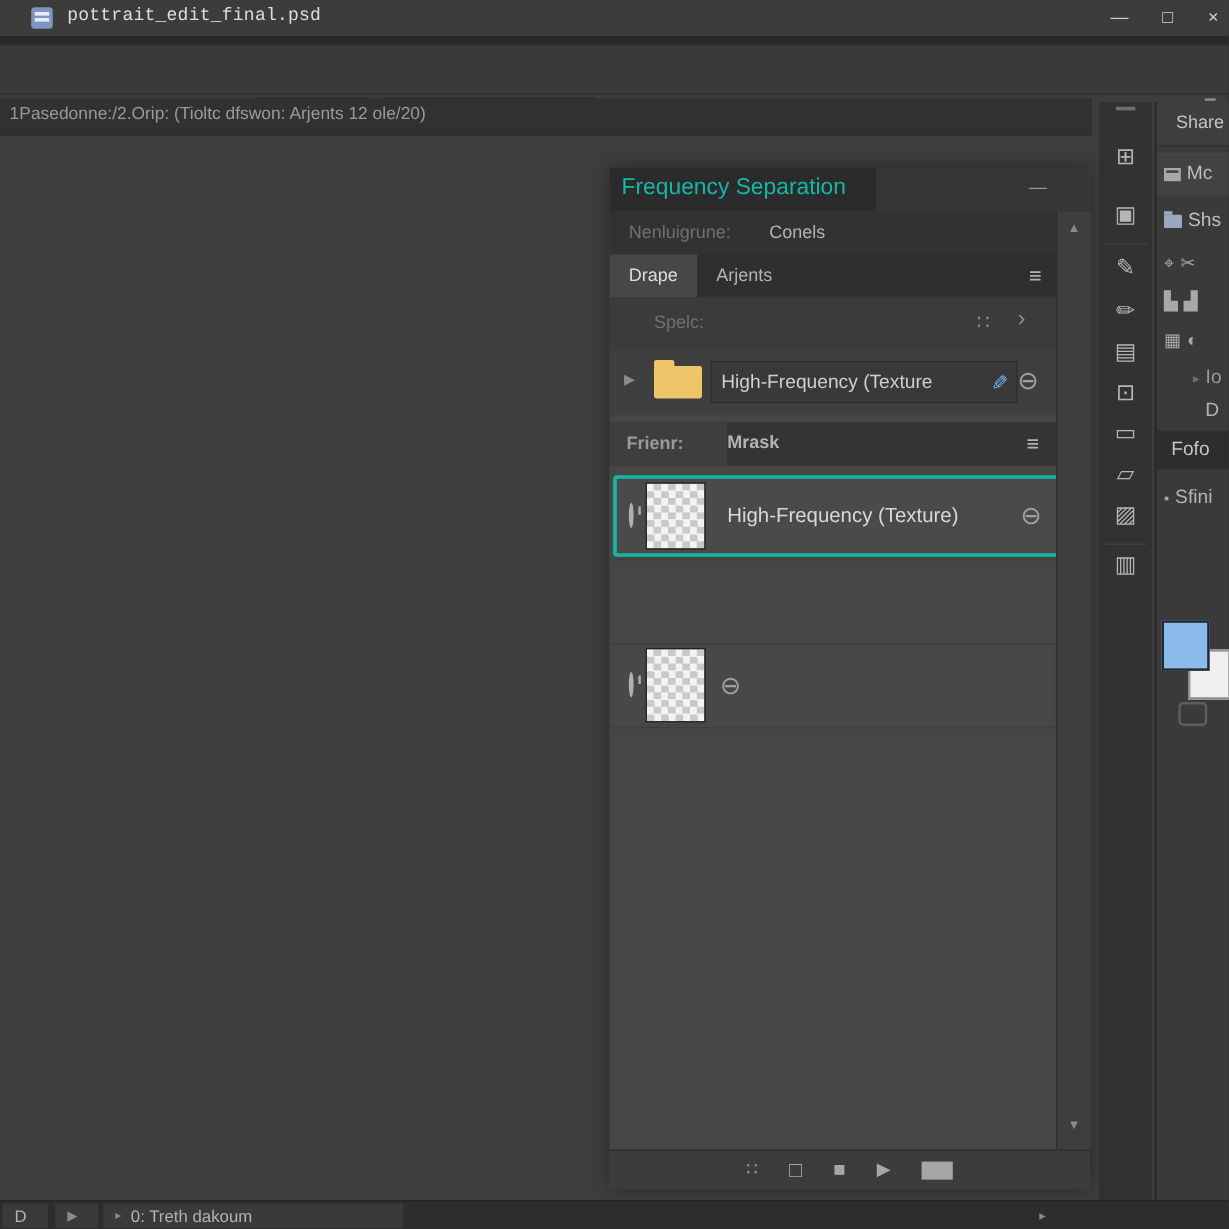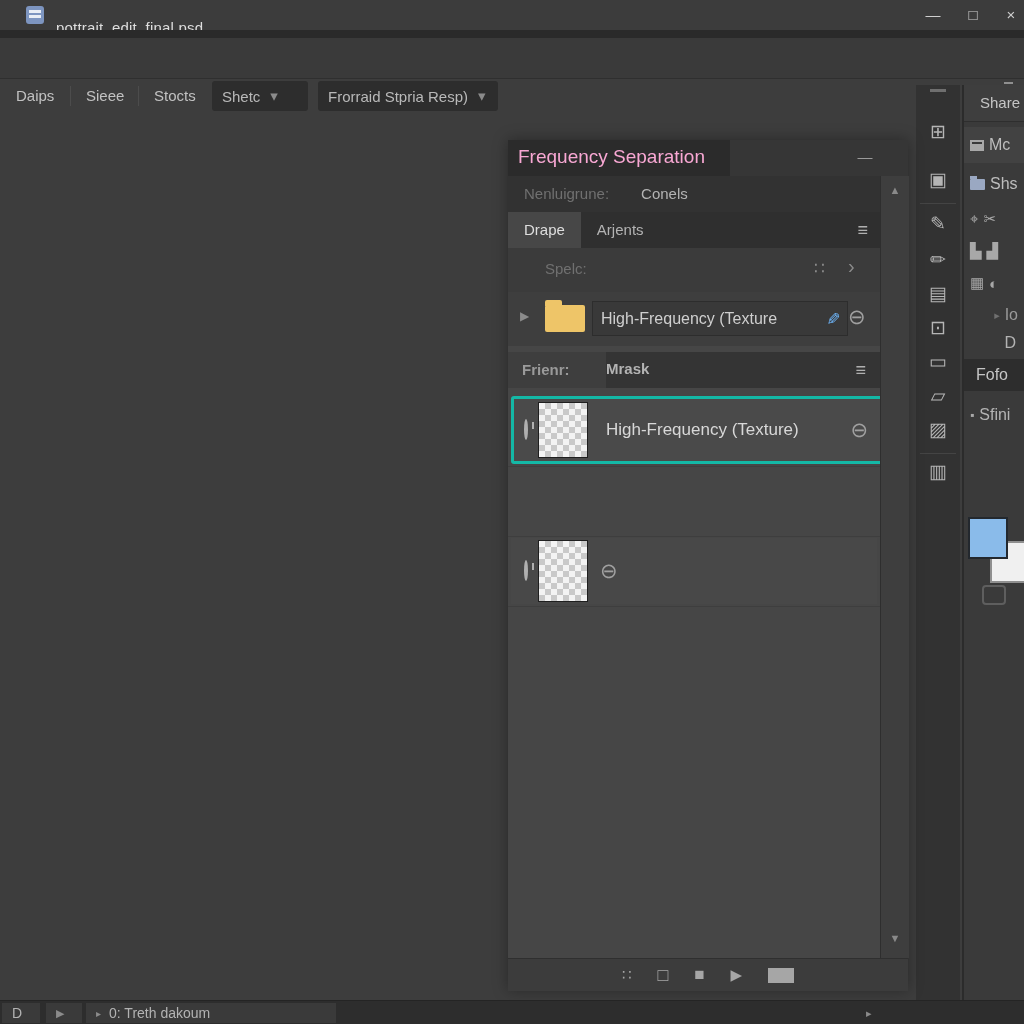--- a/index.html
+++ b/index.html
@@ -7,21 +7,21 @@
        font-family:"Liberation Sans",sans-serif;color:#c8c8c8;-webkit-font-smoothing:antialiased;}
   .abs{position:absolute;}
   .row{display:flex;align-items:center;}
   .t-bright{color:#dedede;} .t-mid{color:#b3b3b3;} .t-dim{color:#8b8b8b;} .t-faint{color:#707070;}
 
   
   .titlebar{left:0;top:0;width:1024px;height:30px;background:#3c3c3c;}
   .titlebar-strip{left:0;top:30px;width:1024px;height:8px;background:#2a2a2a;}
   .appicon{left:26px;top:6px;width:18px;height:18px;background:#7d95c0;border-radius:3px;}
   .appicon:after{content:"";position:absolute;left:3px;top:4px;width:12px;height:3px;background:#e8edf5;box-shadow:0 5px 0 #e8edf5;}
-  .wintitle{left:56px;top:19px;font-size:15px;letter-spacing:.2px;}
+  .wintitle{left:56px;top:5px;font-size:15px;letter-spacing:.2px;font-family:Liberation Mono, monospace;}
   .winbtn{top:4px;width:30px;height:22px;text-align:center;line-height:22px;font-size:15px;color:#cfcfcf;}
 
   
   .menubar{left:0;top:38px;width:1024px;height:40px;background:#3a3a3a;border-bottom:1px solid #2f2f2f;}
   .menuitem{top:46px;height:24px;line-height:24px;font-size:15px;color:#c2c2c2;padding:0 8px;}
   .menusep{top:48px;width:1px;height:20px;background:#4c4c4c;}
   .menudrop{top:43px;height:30px;background:#2d2d2d;border-radius:3px;display:flex;align-items:center;
             padding:0 10px;gap:10px;font-size:15px;color:#b9b9b9;}
   .wsicon{left:1000px;top:48px;width:17px;height:15px;background:#8f8f8f;border-radius:2px;}
   .wsicon:before{content:"";position:absolute;top:-4px;left:4px;width:9px;height:2px;background:#8f8f8f;}
@@ -30,21 +30,21 @@
   .optionsbar{left:0;top:82px;width:910px;height:30px;background:#313131;border-bottom:1px solid #2c2c2c;}
   .optionstext{left:8px;top:5px;font-size:14.5px;color:#9a9a9a;white-space:nowrap;}
 
   
   .canvas{left:0;top:113px;width:910px;height:887px;background:#3d3d3d;}
 
   
   .panel{left:508px;top:140px;width:400px;height:850px;background:#464646;box-shadow:0 0 14px rgba(0,0,0,.35);}
   .panel-header{left:0;top:0;width:400px;height:36px;background:#363636;}
   .panel-title-tab{left:0;top:0;width:222px;height:36px;background:#2b2b2b;}
-  .panel-title{left:10px;top:6px;font-size:19px;color:#f9a8d4;}
+  .panel-title{left:10px;top:6px;font-size:19px;color:#14b8a6;}
   .panel-min{left:344px;top:8px;width:26px;height:20px;color:#9a9a9a;font-size:15px;text-align:center;}
   .tabs-top{left:0;top:36px;width:400px;height:36px;background:#323232;border-bottom:1px solid #2a2a2a;}
   .tabs-mid{left:0;top:72px;width:400px;height:36px;background:#2f2f2f;}
   .tab-active{background:#474747;}
   .ptab{height:36px;line-height:36px;padding:0 16px;font-size:15px;}
   .hamb{font-size:18px;color:#b0b0b0;}
   .blendrow{left:0;top:108px;width:372px;height:44px;background:#3b3b3b;}
   .blendselect{left:87px;top:9px;width:206px;height:27px;background:#454545;border:1px solid #393939;border-radius:2px;
                line-height:27px;padding-left:10px;font-size:15px;color:#989898;}
   .grouprow{left:0;top:152px;width:372px;height:54px;background:#3e3e3e;}
@@ -122,20 +122,23 @@
       <span>Shetc</span>
       <span class="t-dim">▾</span>
     </div>
     <div class="abs menudrop" style="left:318px;width:160px;">
       <span>Frorraid Stpria Resp)</span>
       <span class="t-dim">▾</span>
     </div>
     <div class="abs wsicon"></div>
   </div>
 
+  <div class="abs optionsbar">
+    <div class="abs optionstext">1Pasedonne:/2.Orip: (Tioltc dfswon: Arjents 12 ole/20)</div>
+  </div>
 
   <div class="abs canvas"></div>
 
   <div class="abs toolstrip">
     <div class="abs toolhandle"></div>
     <div class="tool" style="top:32px;">⊞</div>
     <div class="tool" style="top:80px;">▣</div>
     <div class="toolsep" style="top:118px;"></div>
     <div class="tool" style="top:124px;">✎</div>
     <div class="tool" style="top:160px;">✏</div>

